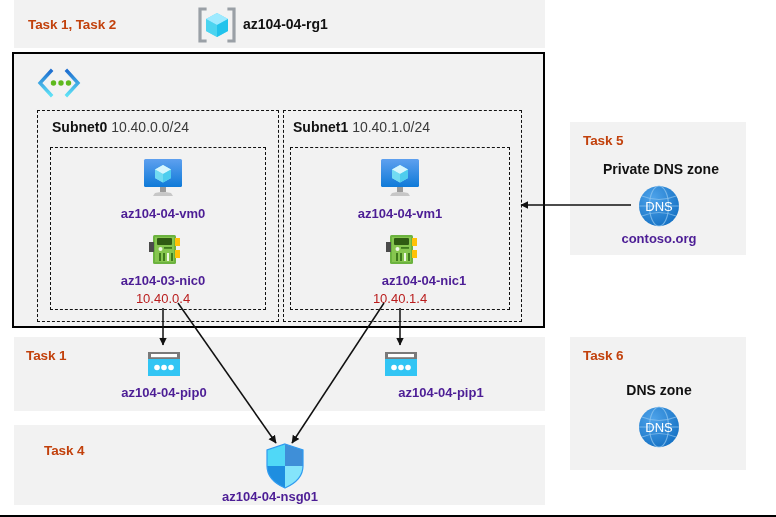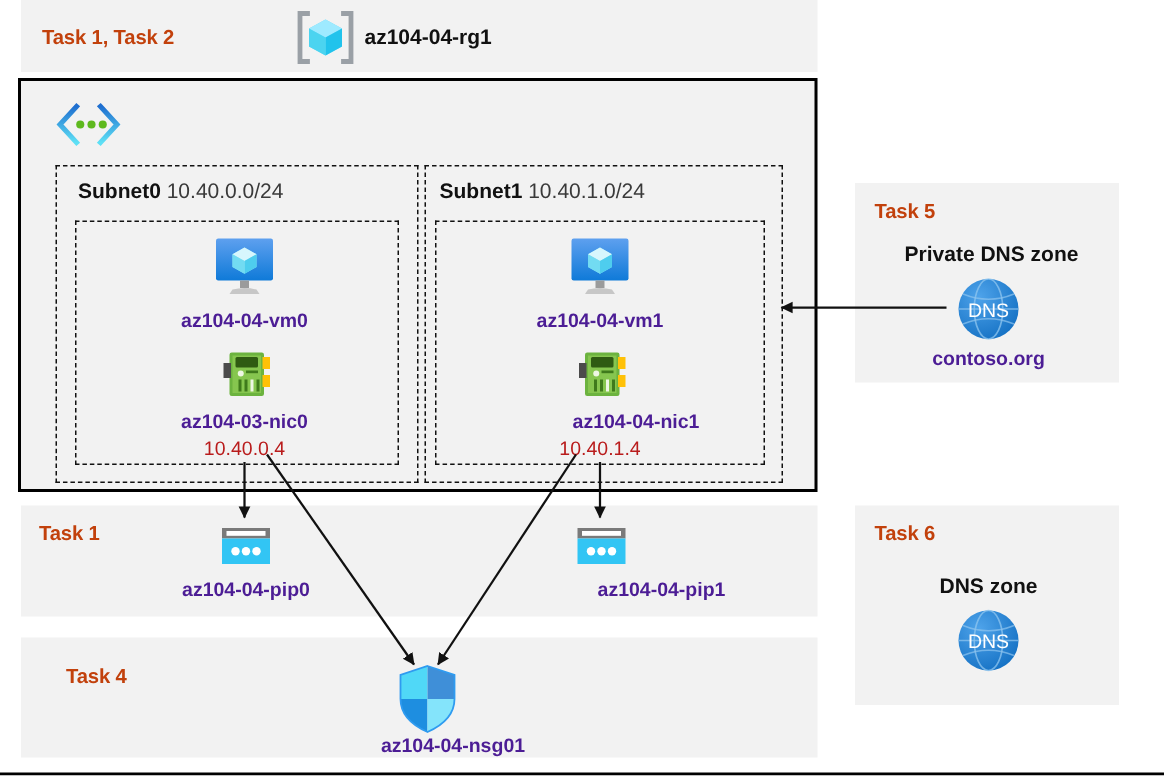--- a/index.html
+++ b/index.html
@@ -313,21 +313,21 @@
       </defs>
       <g clip-path="url(#shclip)">
         <rect x="0" y="0" width="21" height="24" fill="#50d8f7"></rect>
         <rect x="21" y="0" width="21" height="24" fill="#3f8fd8"></rect>
         <rect x="0" y="24" width="21" height="24" fill="#1e8ee0"></rect>
         <rect x="21" y="24" width="21" height="24" fill="#84e4fb"></rect>
       </g>
       <path d="M21 2 L39 8 L39 24 Q39 38 21 46 Q3 38 3 24 L3 8 Z" fill="none" stroke="#2f9bf0" stroke-width="1.2"></path>
     </svg>
   </div>
-  <div class="node-label" style="left:302px; top:489px;">az104-04-nsg01</div>
+  <div class="node-label" style="left:270px; top:489px;">az104-04-nsg01</div>
 
   <svg id="arrows">
     <defs>
       <marker id="ah" markerWidth="9" markerHeight="9" refX="7.4" refY="4.5" orient="auto" markerUnits="userSpaceOnUse">
         <path d="M0,0.6 L8,4.5 L0,8.4 Z" fill="#111"></path>
       </marker>
     </defs>
 
     <line x1="163" y1="308" x2="163" y2="345" stroke="#111" stroke-width="1.5" marker-end="url(#ah)"></line>
 

